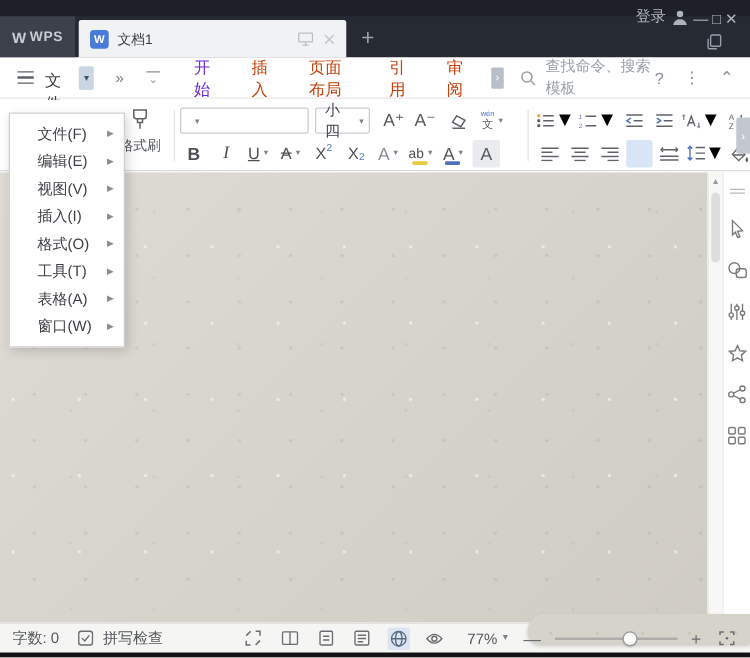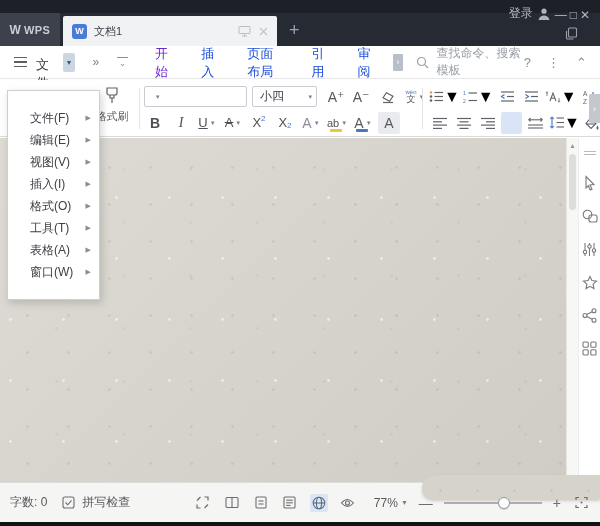--- a/index.html
+++ b/index.html
@@ -35,21 +35,21 @@
     border-bottom:1px solid #e8e8e8; display:flex; align-items:center; font-size:13px; color:#3c3f44; }
   .hamburger { margin-left:14px; display:flex; flex-direction:column; gap:3px; }
   .hamburger i { display:block; width:13px; height:1.5px; background:#5d6167; }
   .file-btn { margin-left:9px;margin-top:24px; }
   .file-chevron { margin-left:5px; width:15px; height:19px; background:#ccd6e2; border-radius:2px;
     display:flex; align-items:center; justify-content:center; font-size:8px; color:#44536b; }
   .qat-expand { margin-left:17px; color:#7c828a; font-size:12px; letter-spacing:-1px; }
   .qat-collapse { margin-left:19px; color:#8a9099; font-size:9px; line-height:8px; text-align:center; }
   .qat-collapse .bar { display:block; width:11px; height:1.5px; background:#8a9099; margin:0 auto 1px; }
   .ribbon-tabs { display:flex; align-items:center; margin-left:13px; }
-  .rtab { padding:7px 0 6px; margin:0 14px; color:#1d4ed8; }
+  .rtab { padding:7px 0 6px; margin:0 14px; color:#c2410c; }
   .rtab.active { color:#6d28d9; border-bottom:2px solid #3f6ec2; padding-bottom:4px; }
   .more-tabs { width:13px; height:17px; background:#b9bfc8; color:#fff; font-size:9px; border-radius:1px;
     display:flex; align-items:center; justify-content:center; margin-left:3px; }
   .searchbox { display:flex; align-items:center; margin-left:13px; gap:7px; color:#9aa0a6; font-size:12px; }
   .menubar-right { margin-left:auto; display:flex; align-items:center; gap:16px; margin-right:13px;
     color:#8a8f97; font-size:13px; }
 
   
   .toolbar { position:absolute; top:80px; left:0; right:0; height:57px; background:#fff;
     border-bottom:1px solid #dadada; }
@@ -58,21 +58,21 @@
     align-items:center; gap:2px; }
   .painter-label { font-size:11px; color:#56595e; white-space:nowrap; }
   .font-group { position:absolute; left:144px; top:5px; }
   .fg-row { display:flex; align-items:center; height:23px; }
   .fg-row + .fg-row { margin-top:3px; }
   .combo { height:21px; border:1px solid #c9ccd1; border-radius:2px; display:flex; align-items:center;
     padding:0 4px 0 7px; font-size:12px; color:#3c3f44; }
   .combo .cval { flex:1 1 auto; }
   .combo-caret { font-size:7px; color:#7d828a; margin-left:4px; }
   .combo.font-name { width:103px; }
-  .combo.font-size { width:65px; margin-left:5px; }
+  .combo.font-size { width:44px; margin-left:5px; }
   .tbtn { min-width:22px; height:22px; display:flex; align-items:center; justify-content:center;
     color:#4d5156; font-size:13px; position:relative; }
   .tbtn .caret { font-size:6px; color:#7d828a; margin-left:2px; }
   .glyph-A { font-size:14px; color:#55585d; }
   .sup-mark { font-size:8px; color:#4d74c0; position:relative; top:-4px; }
   .sub-mark { font-size:8px; color:#4d74c0; position:relative; top:3px; }
   .b-bold { font-weight:bold; font-size:14px; }
   .b-italic { font-style:italic; font-family:"Liberation Serif", serif; font-size:14px; }
   .b-underline { text-decoration:underline; font-size:13px; }
   .b-strike { text-decoration:line-through; font-size:13px; }
@@ -86,21 +86,21 @@
   .para-group { position:absolute; left:429px; top:5px; }
   .pg-row { display:flex; align-items:center; height:23px; gap:3px; }
   .pg-row + .pg-row { margin-top:3px; }
   .pbtn { min-width:21px; height:22px; display:flex; align-items:center; justify-content:center; position:relative; }
   .pbtn.sel { background:#d9e5f6; border-radius:2px; }
   .toolbar-expand { position:absolute; right:0; top:14px; width:11px; height:29px; background:#c3c8cf;
     color:#fff; font-size:9px; display:flex; align-items:center; justify-content:center; border-radius:2px 0 0 2px; }
 
   
   .file-menu { position:absolute; left:7px; top:90px; width:93px; background:#fff;
-    border:1px solid #cfcfcf; box-shadow:2px 3px 8px rgba(0,0,0,.16); z-index:60; padding:16px 0; }
+    border:1px solid #cfcfcf; box-shadow:2px 3px 8px rgba(0,0,0,.16); z-index:60; padding:5px 0; }
   .fm-item { height:22px; display:flex; align-items:center; padding-left:22px; font-size:12px;
     color:#3d4045; position:relative; }
   .fm-arrow { position:absolute; right:8px; font-size:7px; color:#8a8d92; }
 
   
   .workspace { position:absolute; top:138px; left:0; right:0; bottom:28px; }
   .document {
     position:absolute; left:0; top:0; bottom:0; width:566px;
     background-color:#d6d3cb;
     background-image:
@@ -115,21 +115,21 @@
     border-left:1px solid #e6e6e4; }
   .vscroll-up { position:absolute; top:4px; left:2px; color:#9a9a98; font-size:7px; }
   .vscroll-thumb { position:absolute; top:16px; left:2px; width:7px; height:56px; background:#dddddc; border-radius:4px; }
   .right-sidebar { position:absolute; left:578px; top:0; right:0; bottom:0; background:#fff;
     border-left:1px solid #ececea; display:flex; flex-direction:column; align-items:center; padding-top:5px; }
   .sb-btn { width:20px; height:20px; display:flex; align-items:center; justify-content:center; margin-bottom:13px; }
   .sb-handle { margin-bottom:10px; }
   .sb-handle i { display:block; width:12px; height:1px; background:#b9b9b7; margin:2px auto; }
 
   
-  .statusbar { position:absolute; bottom:4px; left:0; right:0; height:40px; background:#f5f5f3;
+  .statusbar { position:absolute; bottom:4px; left:0; right:0; height:24px; background:#f5f5f3;
     border-top:1px solid #dcdcda; display:flex; font-size:12px; color:#55585c; }
   .paper-blob { position:absolute; right:0; top:-8px; width:178px; height:24px; background:#d6d3cb;
     border-radius:14px 0 0 10px; box-shadow:0 2px 3px rgba(90,85,70,.25);
     background-image: radial-gradient(circle, rgba(110,105,92,.12) 1px, transparent 1.6px);
     background-size: 37px 31px; z-index:0; }
   .status-left { display:flex; align-items:center; gap:7px; margin-left:10px; z-index:1; }
   .status-right { margin-left:auto; display:flex; align-items:center; gap:11px; margin-right:10px; z-index:1; }
   .view-btn { width:18px; height:18px; display:flex; align-items:center; justify-content:center; border-radius:2px; }
   .view-btn.sel { background:#dbe5f3; }
   .zoom-text { display:flex; align-items:center; gap:3px; margin-left:6px; }

